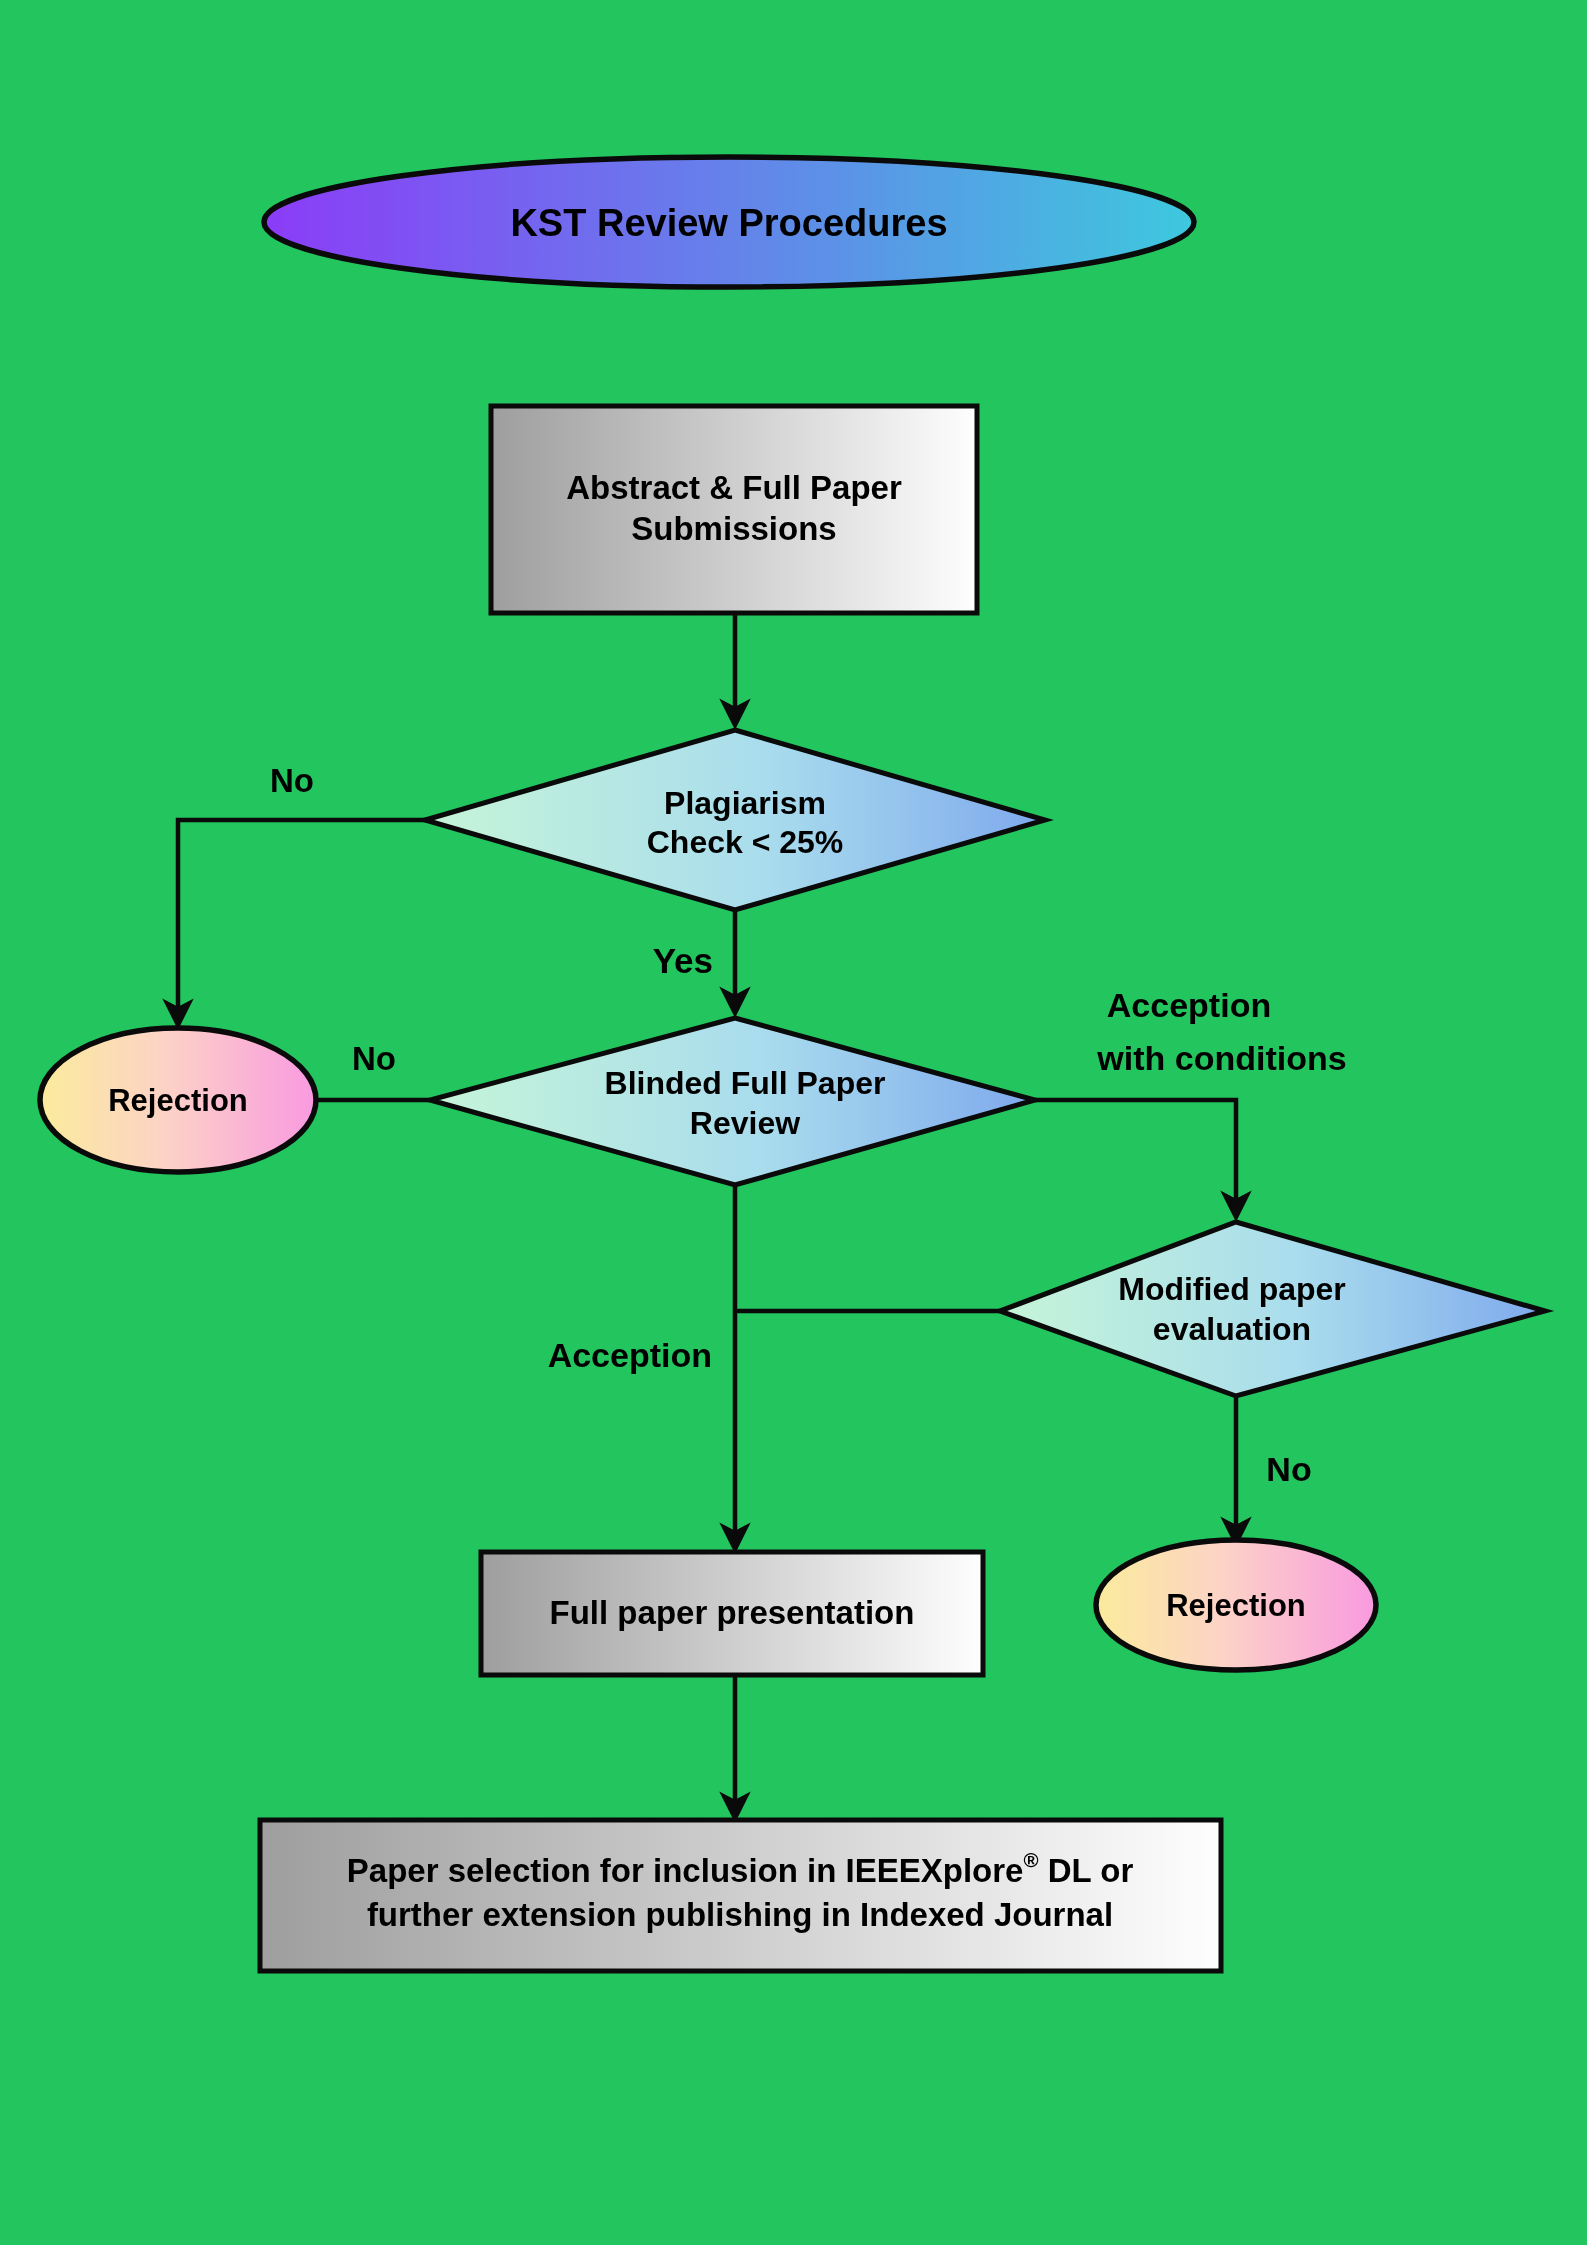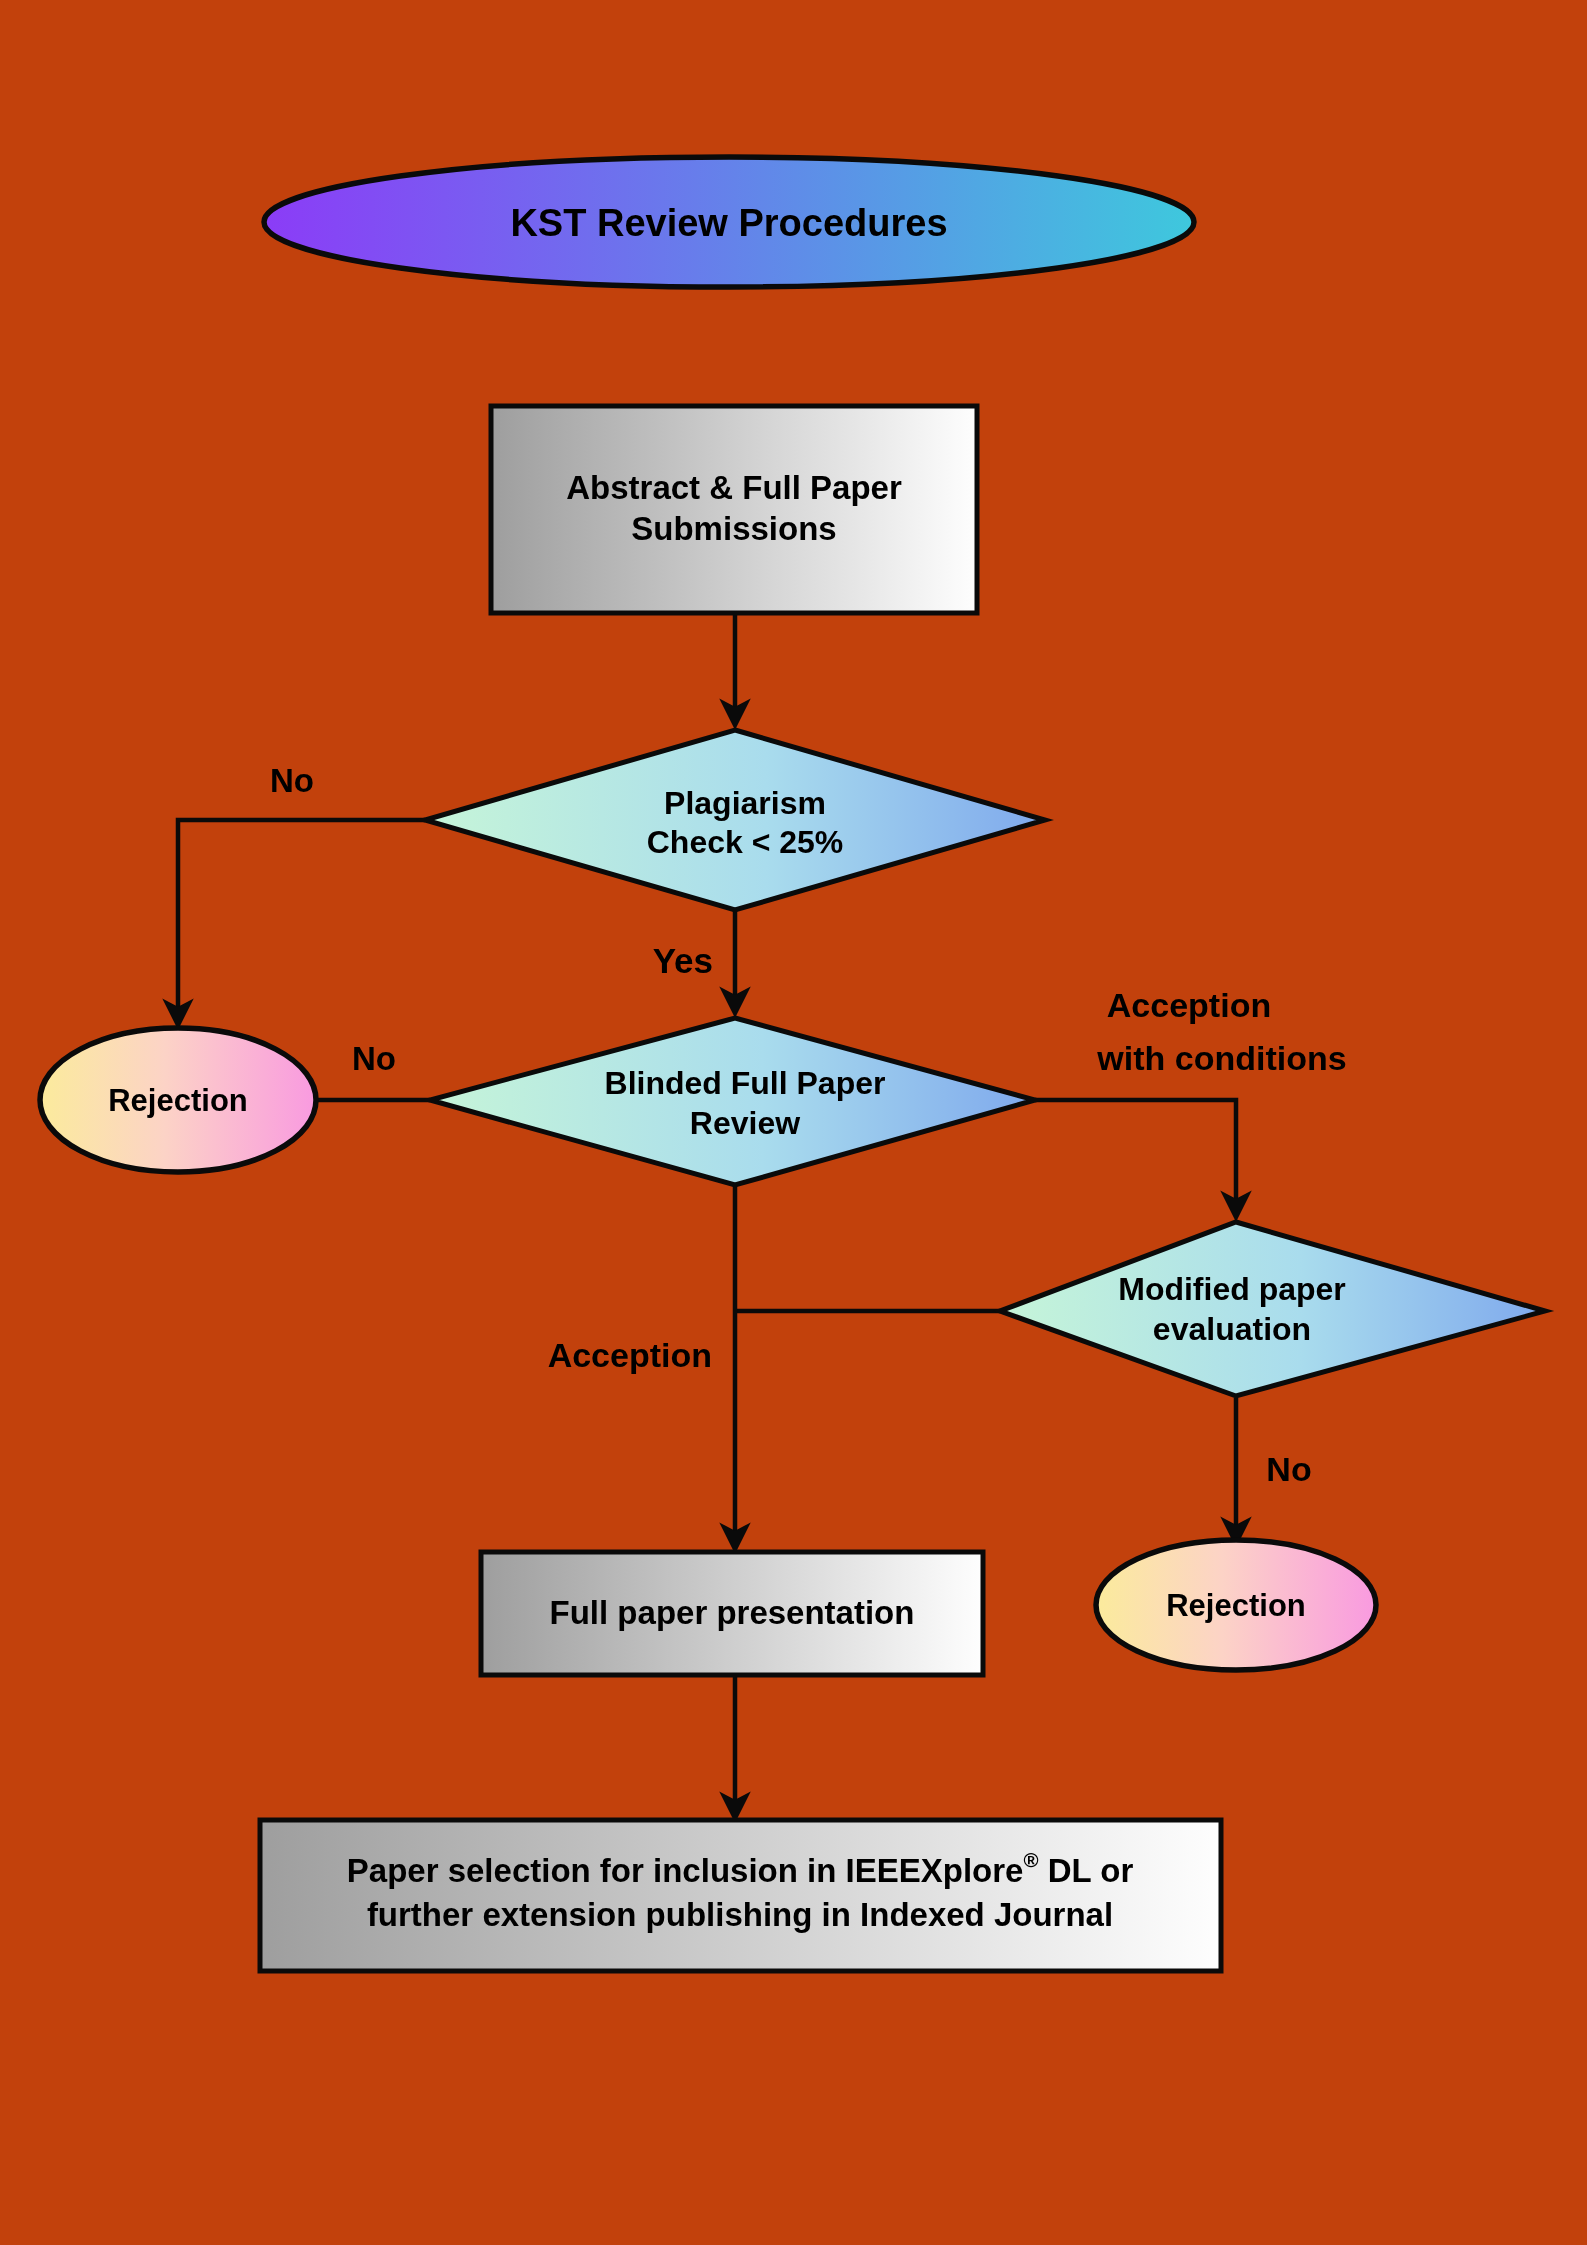--- a/index.html
+++ b/index.html
@@ -10,21 +10,21 @@
   body {
     width: 1587px;
     height: 2245px;
     font-family: "Liberation Sans", sans-serif;
     overflow: hidden;
   }
   #flow-root {
     position: relative;
     width: 1587px;
     height: 2245px;
-    background: #c2410c;
+    background: #22c55e;
   }
   svg.flow-canvas {
     display: block;
     width: 1587px;
     height: 2245px;
   }
   .node-label {
     font-family: "Liberation Sans", sans-serif;
     font-weight: bold;
     fill: #000000;

